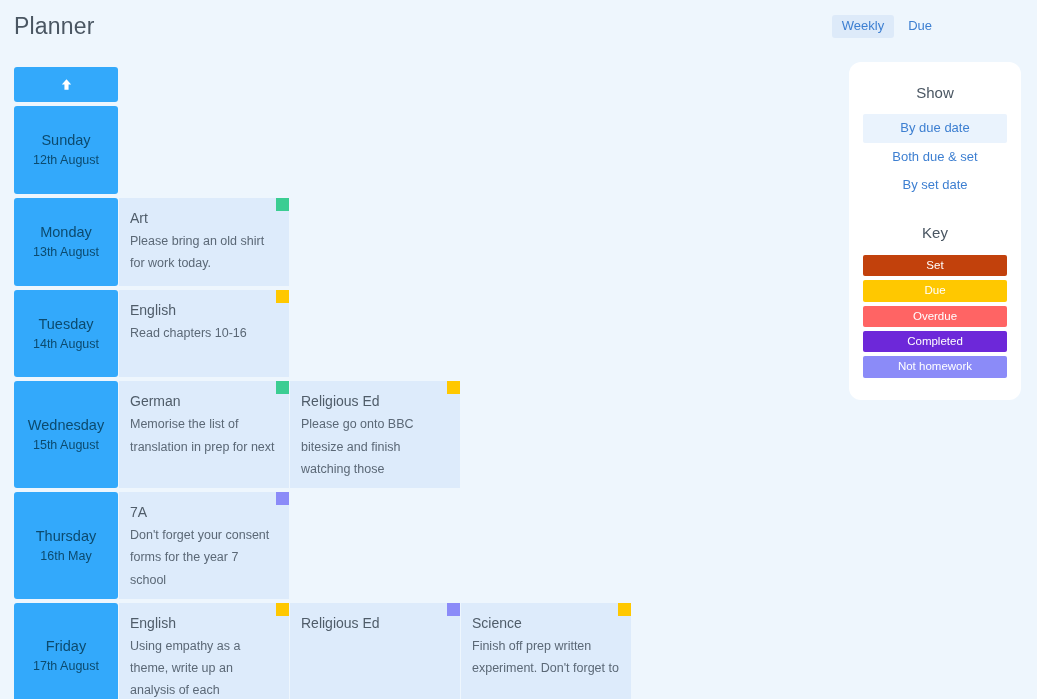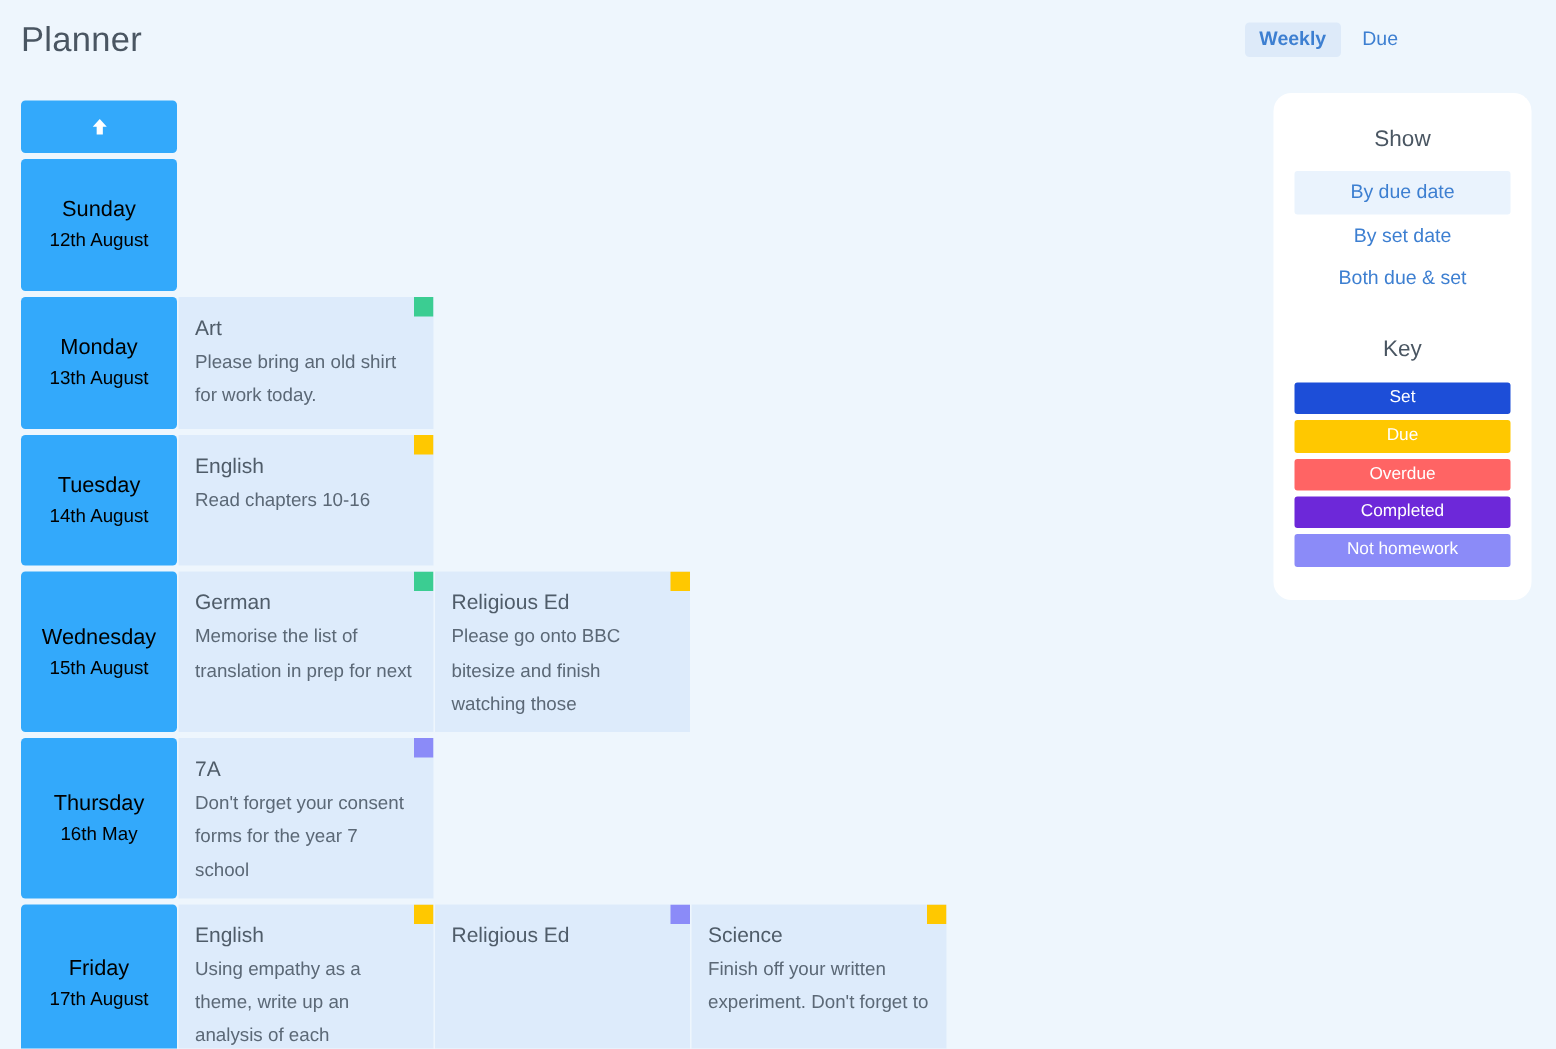--- a/index.html
+++ b/index.html
@@ -43,21 +43,20 @@
   .tab {
     font-size: 13px;
     color: #3d7fd1;
     padding: 4px 10px 5px 10px;
     border-radius: 3px;
     line-height: 1.1;
     white-space: nowrap;
   }
   .tab.active {
     background: #ddeaf9;
-    font-weight: bold;
   }
 
   
   .planner {
     position: absolute;
     left: 14px;
     top: 67px;
     width: 820px;
   }
   .nav-btn {
@@ -79,21 +78,21 @@
     align-items: stretch;
     margin-bottom: 4px;
     min-height: 74px;
   }
 
   .daycell {
     width: 104px;
     flex: 0 0 104px;
     background: #33a9fb;
     border-radius: 3px;
-    color: #000000;
+    color: #0c4a6e;
     text-align: right;
     display: flex;
     flex-direction: column;
     align-items: center;
     justify-content: center;
     padding: 24px 0;
     box-sizing: border-box;
   }
   .day-name {
     font-size: 14.5px;
@@ -280,40 +279,40 @@
             <div class="card-title">English</div>
             <div class="card-desc">Using empathy as a theme, write up an analysis of each</div>
           </div>
           <div class="card">
             <div class="card-flag" style="background: rgb(139, 139, 248);"></div>
             <div class="card-title">Religious Ed</div>
           </div>
           <div class="card">
             <div class="card-flag" style="background: rgb(255, 200, 0);"></div>
             <div class="card-title">Science</div>
-            <div class="card-desc">Finish off your written experiment. Don't forget to</div>
+            <div class="card-desc">Finish off prep written experiment. Don't forget to</div>
           </div>
         </div>
       </div>
       <div class="row">
         <div class="daycell"></div>
         <div class="cards"></div>
       </div>
     </div>
 
 </div>
 
 <div class="side-panel">
   <div class="panel-heading">Show</div>
   <div id="show-options">
       <div class="show-option active">By due date</div>
+      <div class="show-option">Both due &amp; set</div>
       <div class="show-option">By set date</div>
-      <div class="show-option">Both due &amp; set</div>
     </div>
   <div class="panel-heading key-heading">Key</div>
   <div id="key-items">
-      <div class="key-item" style="background: #1d4ed8;">Set</div>
+      <div class="key-item" style="background: #c2410c;">Set</div>
       <div class="key-item" style="background: rgb(255, 200, 0);">Due</div>
       <div class="key-item" style="background: rgb(255, 100, 100);">Overdue</div>
       <div class="key-item" style="background: #6d28d9;">Completed</div>
       <div class="key-item" style="background: rgb(139, 139, 248);">Not homework</div>
     </div>
 </div>
 
 </body></html>

